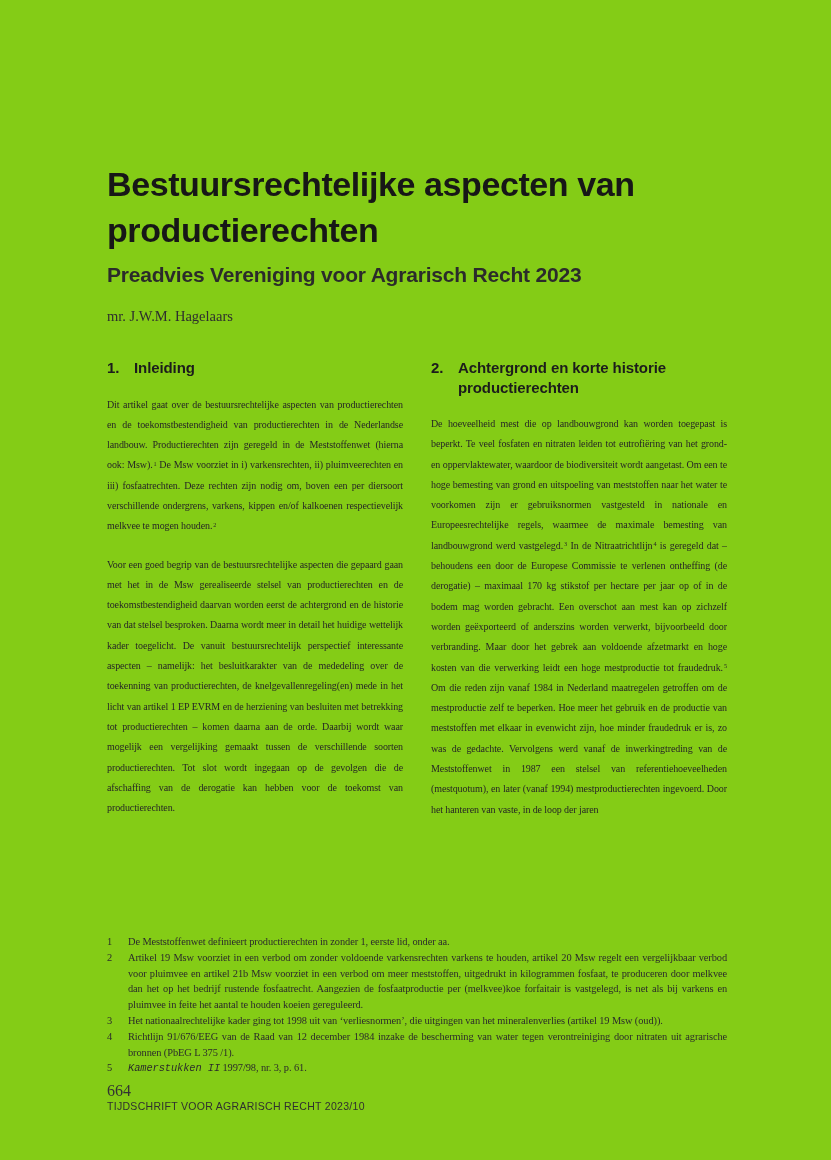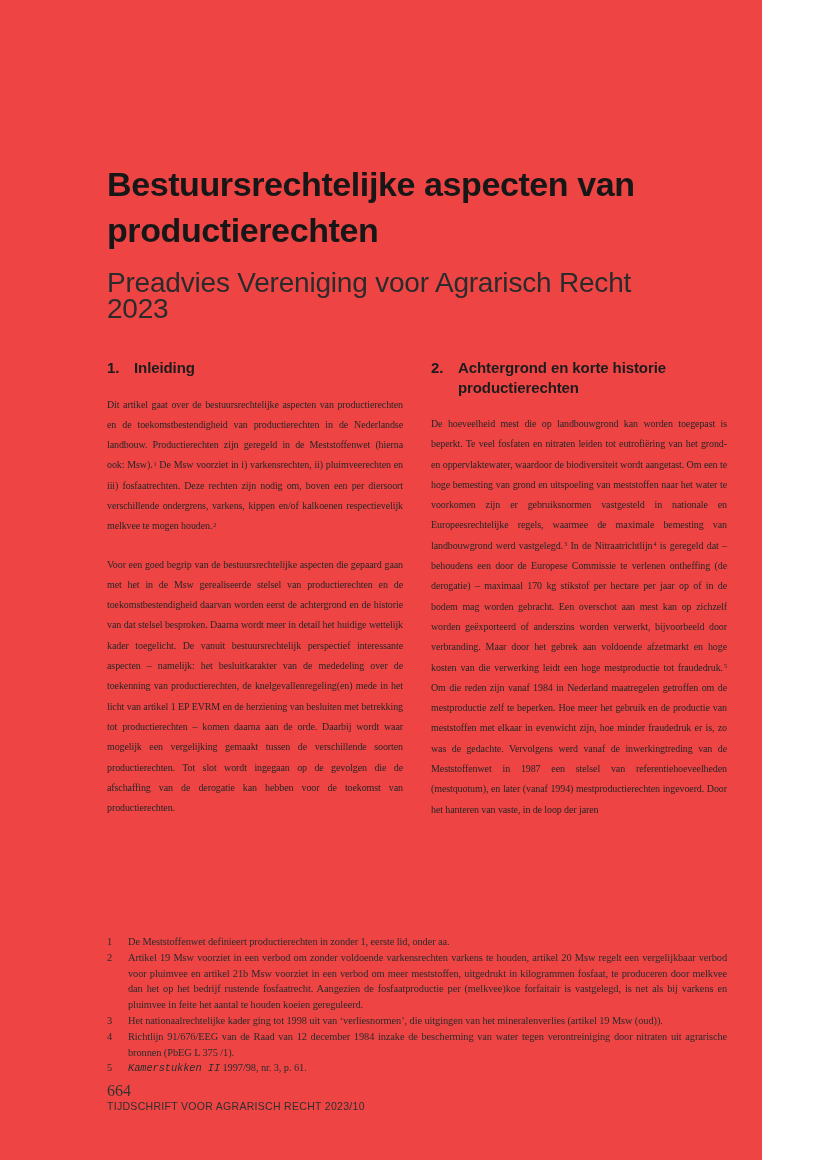--- a/index.html
+++ b/index.html
@@ -2,23 +2,23 @@
 <html lang="nl"><head>
 <meta charset="utf-8">
 <style>
   html, body {
     margin: 0;
     padding: 0;
     background: #ffffff;
   }
   .page {
     position: relative;
-    width: 762px;
+    width: 831px;
     height: 1160px;
-    background: #ef4444;
+    background: #84cc16;
     overflow: hidden;
     font-family: "Liberation Serif", serif;
     color: #242424;
   }
 
   
   .masthead {
     position: absolute;
     left: 107px;
     right: 104px;
@@ -27,24 +27,24 @@
   .article-title {
     margin: 0;
     font-family: "Liberation Sans", sans-serif;
     font-weight: 700;
     font-size: 34px;
     line-height: 46px;
     letter-spacing: -0.4px;
     color: #171717;
   }
   .article-subtitle {
-    margin-top: 17px;
+    margin-top: 9px;
     font-family: "Liberation Sans", sans-serif;
-    font-weight: 400;
-    font-size: 28px;
+    font-weight: 700;
+    font-size: 21px;
     line-height: 26px;
     letter-spacing: -0.2px;
     color: #2b2b2b;
   }
   .article-author {
     margin-top: 20px;
     font-family: "Liberation Serif", serif;
     font-size: 14.5px;
     color: #2e2e2e;
   }
@@ -131,20 +131,21 @@
   }
 </style>
 </head>
 <body>
 
 <div class="page">
 
   <header class="masthead">
     <h1 class="article-title">Bestuursrechtelijke aspecten van productierechten</h1>
     <div class="article-subtitle">Preadvies Vereniging voor Agrarisch Recht 2023</div>
+    <div class="article-author">mr. J.W.M. Hagelaars</div>
   </header>
 
   <main class="columns">
 
     <section class="col">
       <h2 class="sec-heading">
         <span class="sec-num">1.</span>
         <span class="sec-label">Inleiding</span>
       </h2>
       <p class="body-para">Dit artikel gaat over de bestuursrechtelijke aspecten van productierechten en de toekomstbestendigheid van productierechten in de Nederlandse landbouw. Productierechten zijn geregeld in de Meststoffenwet (hierna ook: Msw).<sup class="fn-ref">1</sup> De Msw voorziet in i) varkensrechten, ii) pluimveerechten en iii) fosfaatrechten. Deze rechten zijn nodig om, boven een per diersoort verschillende ondergrens, varkens, kippen en/of kalkoenen respectievelijk melkvee te mogen houden.<sup class="fn-ref">2</sup></p>

